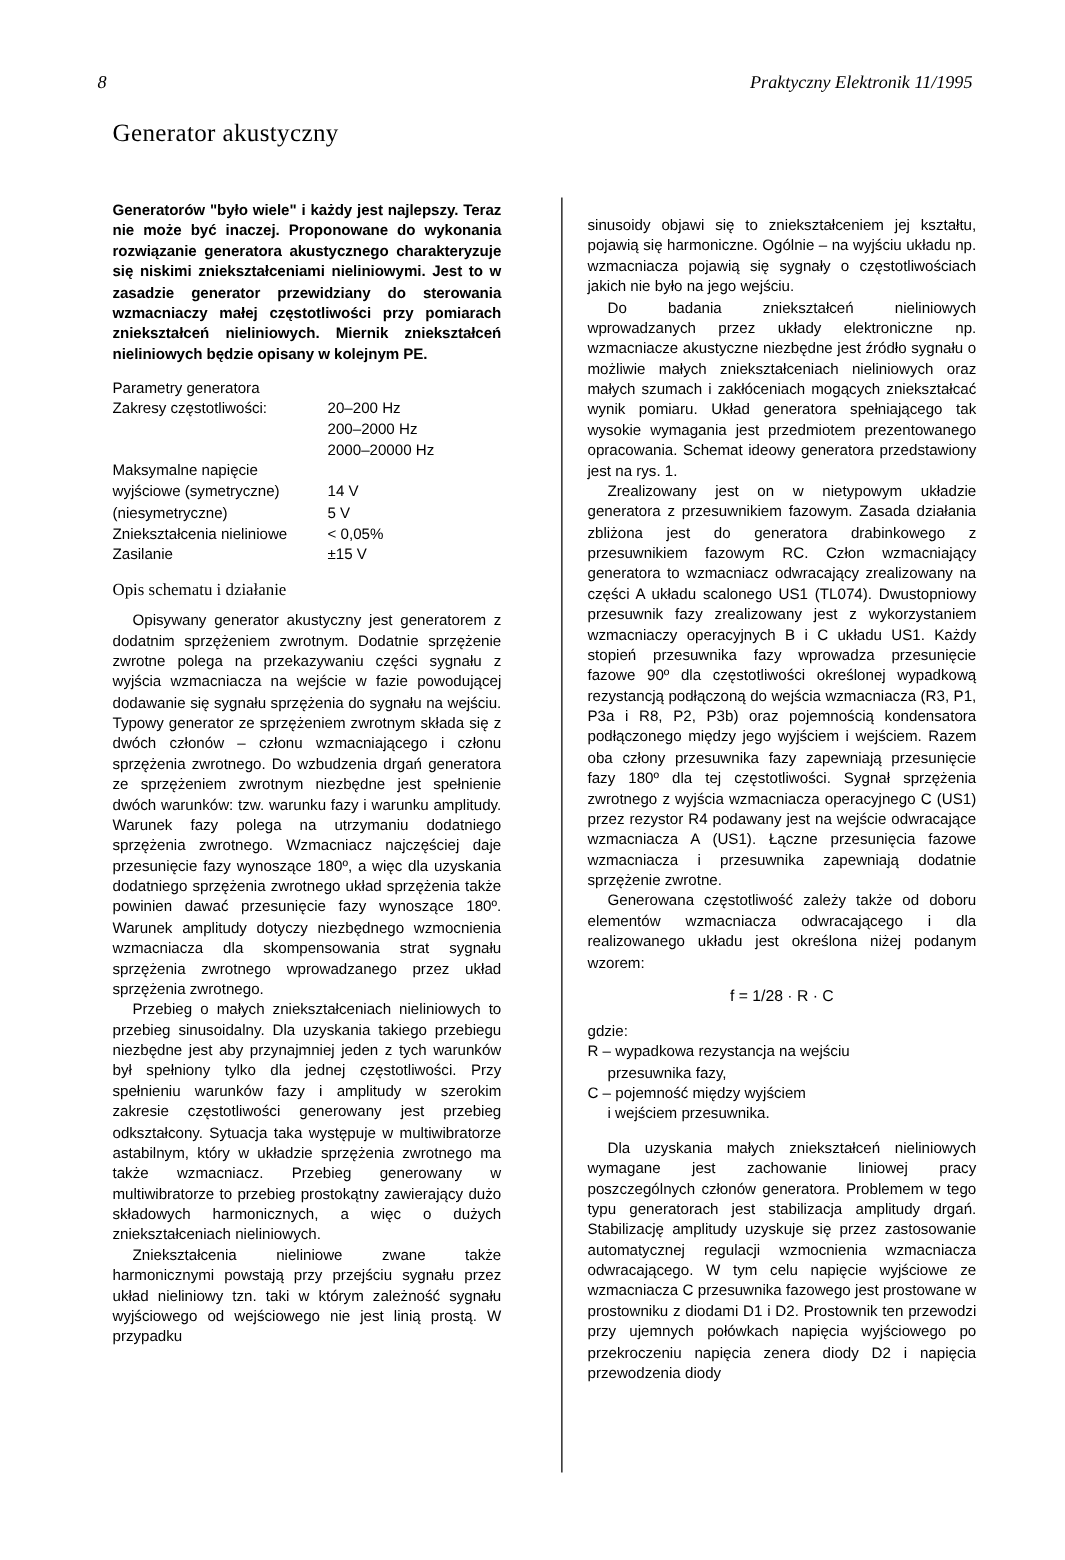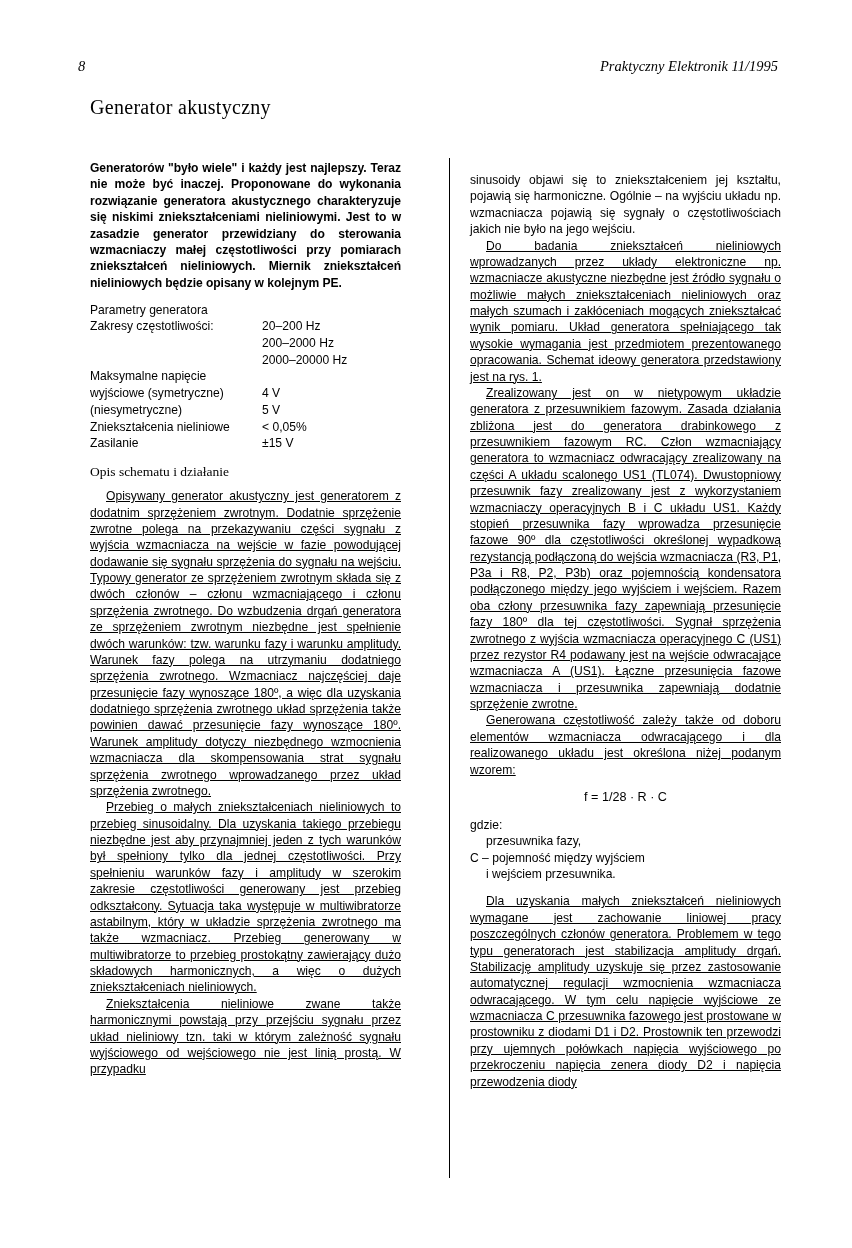--- a/index.html
+++ b/index.html
@@ -70,21 +70,21 @@
     top: 158px;
     width: 1px;
     height: 1020px;
     background: #000000;
   }
 
   p {
     margin: 0 0 0 0;
     text-align: justify;
   }
-  p.ind { text-indent: 16px; text-decoration: underline; }
+  p.ind { text-indent: 16px; }
   p.bold {
     font-weight: bold;
     letter-spacing: -0.05px;
   }
   .gap { height: 11px; }
   .gap-sm { height: 7px; }
 
   h3.sub {
     font-size: 12.1px;
     font-weight: normal;
@@ -156,21 +156,21 @@
       <tr>
         <td class="label"></td>
         <td class="value">2000–20000 Hz</td>
       </tr>
       <tr>
         <td class="label">Maksymalne napięcie</td>
         <td class="value"></td>
       </tr>
       <tr>
         <td class="label">wyjściowe (symetryczne)</td>
-        <td class="value">4 V</td>
+        <td class="value">14 V</td>
       </tr>
       <tr>
         <td class="label">(niesymetryczne)</td>
         <td class="value">5 V</td>
       </tr>
       <tr>
         <td class="label">Zniekształcenia nieliniowe</td>
         <td class="value">&lt; 0,05%</td>
       </tr>
       <tr>
@@ -190,20 +190,21 @@
   <div class="col col-right">
     <p>sinusoidy objawi się to zniekształceniem jej kształtu, pojawią się harmoniczne. Ogólnie – na wyjściu układu np. wzmacniacza pojawią się sygnały o częstotliwościach jakich nie było na jego wejściu.</p>
     <p class="ind">Do badania zniekształceń nieliniowych wprowadzanych przez układy elektroniczne np. wzmacniacze akustyczne niezbędne jest źródło sygnału o możliwie małych zniekształceniach nieliniowych oraz małych szumach i zakłóceniach mogących zniekształcać wynik pomiaru. Układ generatora spełniającego tak wysokie wymagania jest przedmiotem prezentowanego opracowania. Schemat ideowy generatora przedstawiony jest na rys. 1.</p>
     <p class="ind">Zrealizowany jest on w nietypowym układzie generatora z przesuwnikiem fazowym. Zasada działania zbliżona jest do generatora drabinkowego z przesuwnikiem fazowym RC. Człon wzmacniający generatora to wzmacniacz odwracający zrealizowany na części A układu scalonego US1 (TL074). Dwustopniowy przesuwnik fazy zrealizowany jest z wykorzystaniem wzmacniaczy operacyjnych B i C układu US1. Każdy stopień przesuwnika fazy wprowadza przesunięcie fazowe 90º dla częstotliwości określonej wypadkową rezystancją podłączoną do wejścia wzmacniacza (R3, P1, P3a i R8, P2, P3b) oraz pojemnością kondensatora podłączonego między jego wyjściem i wejściem. Razem oba człony przesuwnika fazy zapewniają przesunięcie fazy 180º dla tej częstotliwości. Sygnał sprzężenia zwrotnego z wyjścia wzmacniacza operacyjnego C (US1) przez rezystor R4 podawany jest na wejście odwracające wzmacniacza A (US1). Łączne przesunięcia fazowe wzmacniacza i przesuwnika zapewniają dodatnie sprzężenie zwrotne.</p>
     <p class="ind">Generowana częstotliwość zależy także od doboru elementów wzmacniacza odwracającego i dla realizowanego układu jest określona niżej podanym wzorem:</p>
     <div class="gap"></div>
     <p class="formula">f = 1/28 · R · C</p>
     <div class="gap"></div>
     <div class="where-list">
       <p>gdzie:</p>
+      <p>R – wypadkowa rezystancja na wejściu</p>
       <p class="cont">przesuwnika fazy,</p>
       <p>C – pojemność między wyjściem</p>
       <p class="cont">i wejściem przesuwnika.</p>
     </div>
     <div class="gap"></div>
     <p class="ind">Dla uzyskania małych zniekształceń nieliniowych wymagane jest zachowanie liniowej pracy poszczególnych członów generatora. Problemem w tego typu generatorach jest stabilizacja amplitudy drgań. Stabilizację amplitudy uzyskuje się przez zastosowanie automatycznej regulacji wzmocnienia wzmacniacza odwracającego. W tym celu napięcie wyjściowe ze wzmacniacza C przesuwnika fazowego jest prostowane w prostowniku z diodami D1 i D2. Prostownik ten przewodzi przy ujemnych połówkach napięcia wyjściowego po przekroczeniu napięcia zenera diody D2 i napięcia przewodzenia diody</p>
   </div>
 
 </div>
 

